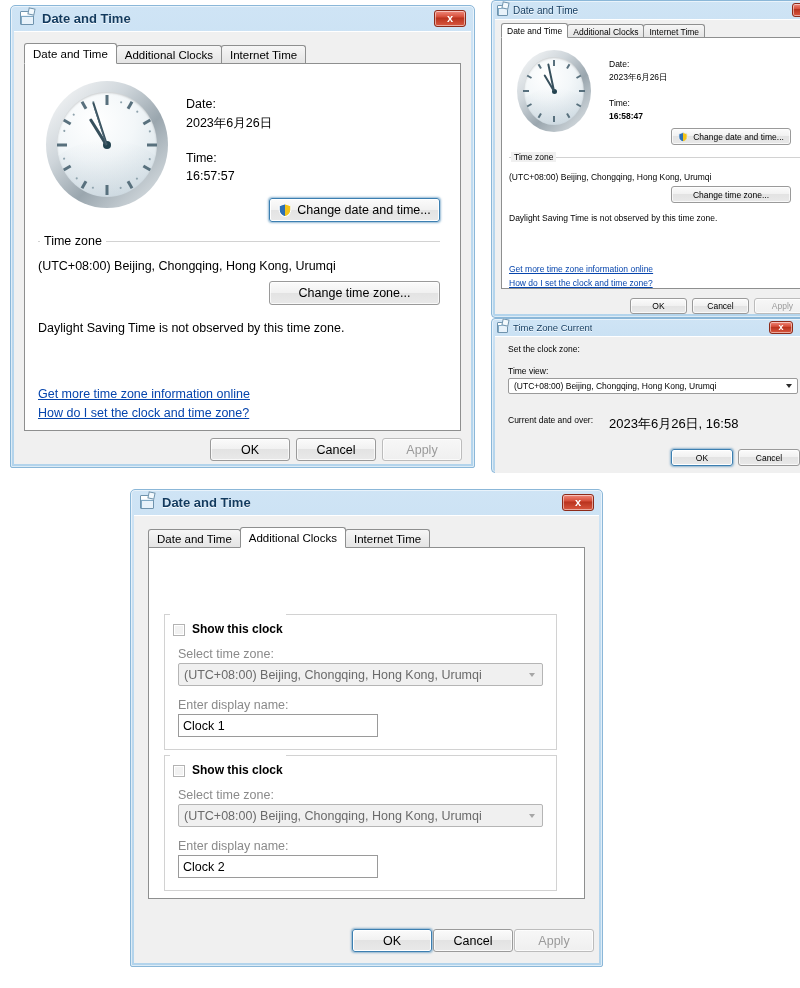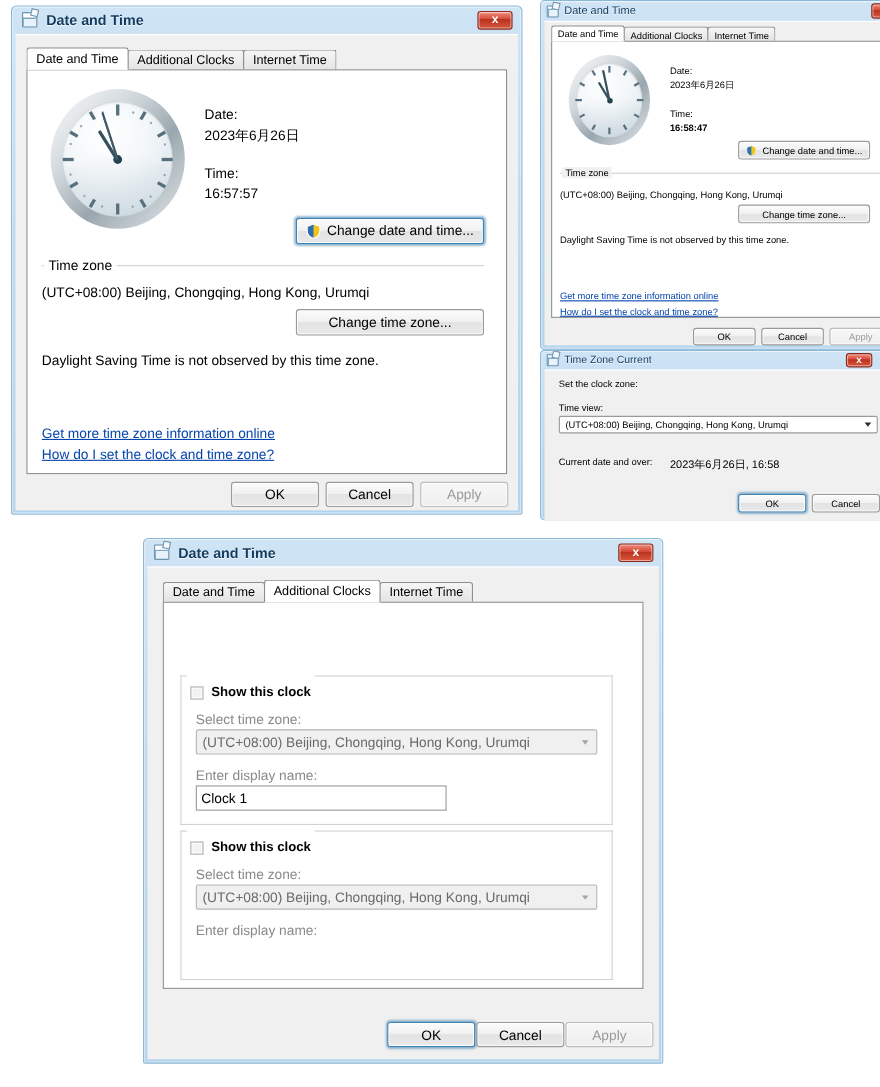--- a/index.html
+++ b/index.html
@@ -428,21 +428,21 @@
 
   <span class="txt" style="left:17px;top:48px;font-size:8.5px;">Time view:</span>
   <div class="combo" style="left:17px;top:60px;width:290px;height:16px;font-size:8.5px;">
     <span class="cval">(UTC+08:00) Beijing, Chongqing, Hong Kong, Urumqi</span>
     <span class="carrow">
         <i></i>
       </span>
   </div>
 
   <span class="txt" style="left:17px;top:97px;font-size:8.5px;">Current date and over:</span>
-  <span class="txt" style="left:118px;top:97px;font-size:10px;">2023年6月26日, 16:58</span>
+  <span class="txt" style="left:118px;top:97px;font-size:13px;">2023年6月26日, 16:58</span>
 
   <div class="btn focused" style="left:180px;top:131px;width:62px;height:17px;font-size:8.5px;">OK</div>
   <div class="btn" style="left:247px;top:131px;width:62px;height:17px;font-size:8.5px;">Cancel</div>
 </div>
 
 <div class="win" style="left:130px;top:489px;width:473px;height:478px;">
   <div class="win-frame"></div>
 
   <div class="titlebar" style="height:26px;padding:0 10px;">
     <span class="title-ico" style="width:14px;height:14px;margin-right:8px;">
@@ -473,37 +473,40 @@
 
   <span class="txt dim" style="left:48px;top:158px;font-size:12.5px;">Select time zone:</span>
   <div class="combo disabled" style="left:48px;top:174px;width:365px;height:23px;font-size:12.5px;">
     <span class="cval">(UTC+08:00) Beijing, Chongqing, Hong Kong, Urumqi</span>
     <span class="carrow" style="width:20px;">
         <i></i>
       </span>
   </div>
 
   <span class="txt dim" style="left:48px;top:209px;font-size:12.5px;">Enter display name:</span>
-  <div class="tbox" style="left:48px;top:225px;width:228px;height:23px;font-size:12.5px;">
+  <div class="tbox" style="left:48px;top:225px;width:200px;height:23px;font-size:12.5px;">
     <span>Clock 1</span>
   </div>
 
   <div class="groupline" style="left:34px;top:266px;width:393px;height:136px;border:1px solid #d2d2d2;border-top:none;
               box-sizing:border-box;"></div>
   <div class="groupline" style="left:34px;top:266px;width:6px;"></div>
   <div class="groupline" style="left:156px;top:266px;width:271px;"></div>
   <div class="chk" style="left:43px;top:276px;"></div>
   <span class="txt" style="left:59px;top:274px;font-size:12px;font-weight:bold;background:#ffffff;padding:0 3px;">Show this clock</span>
 
   <span class="txt dim" style="left:48px;top:299px;font-size:12.5px;">Select time zone:</span>
   <div class="combo disabled" style="left:48px;top:315px;width:365px;height:23px;font-size:12.5px;">
     <span class="cval">(UTC+08:00) Beijing, Chongqing, Hong Kong, Urumqi</span>
     <span class="carrow" style="width:20px;">
         <i></i>
       </span>
   </div>
 
   <span class="txt dim" style="left:48px;top:350px;font-size:12.5px;">Enter display name:</span>
+  <div class="tbox" style="left:48px;top:366px;width:200px;height:23px;font-size:12.5px;">
+    <span>Clock 2</span>
+  </div>
 
   <div class="btn focused" style="left:222px;top:440px;width:80px;height:23px;font-size:12.5px;">OK</div>
   <div class="btn" style="left:303px;top:440px;width:80px;height:23px;font-size:12.5px;">Cancel</div>
   <div class="btn disabled" style="left:384px;top:440px;width:80px;height:23px;font-size:12.5px;">Apply</div>
 </div>
 
 </body></html>

